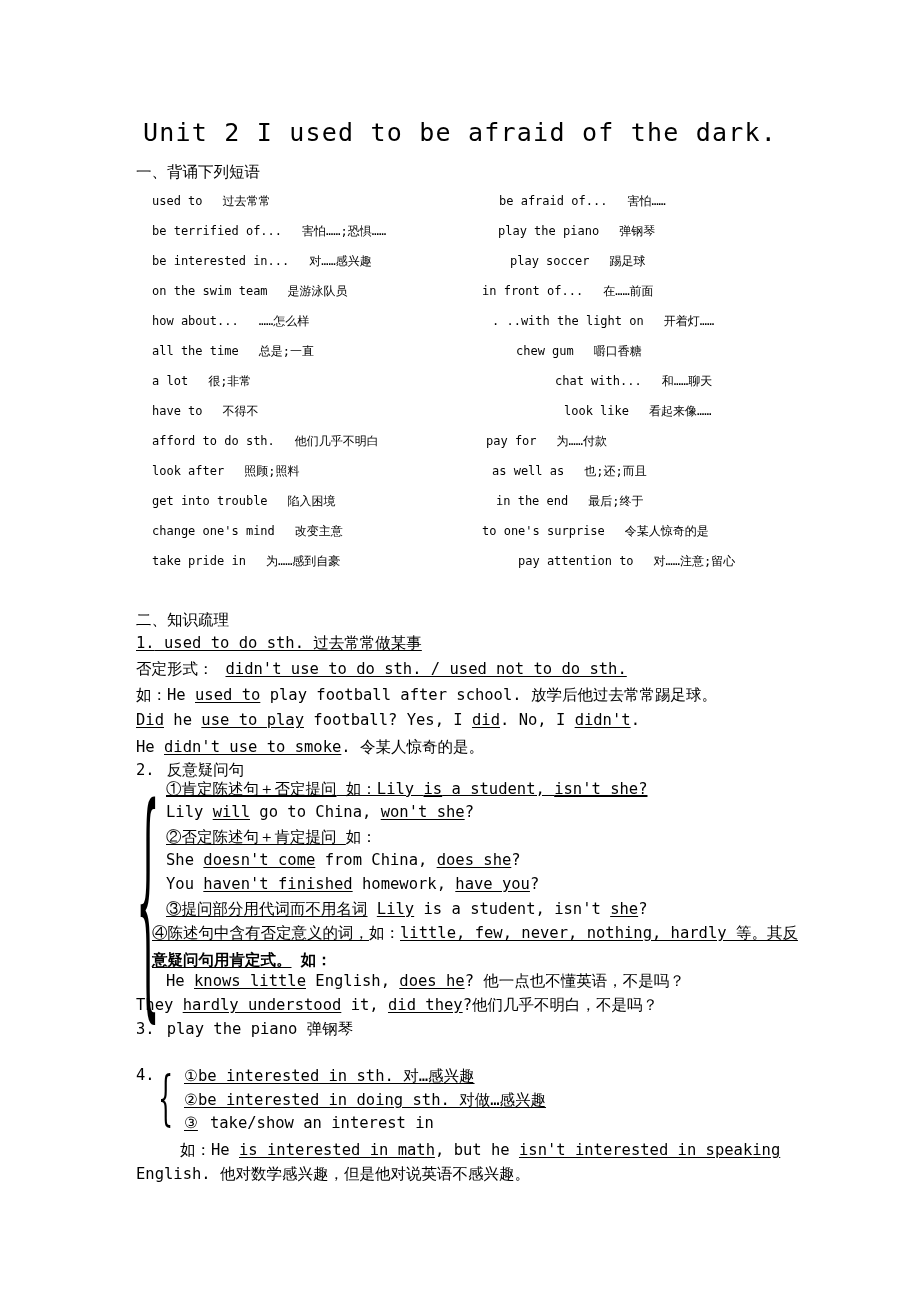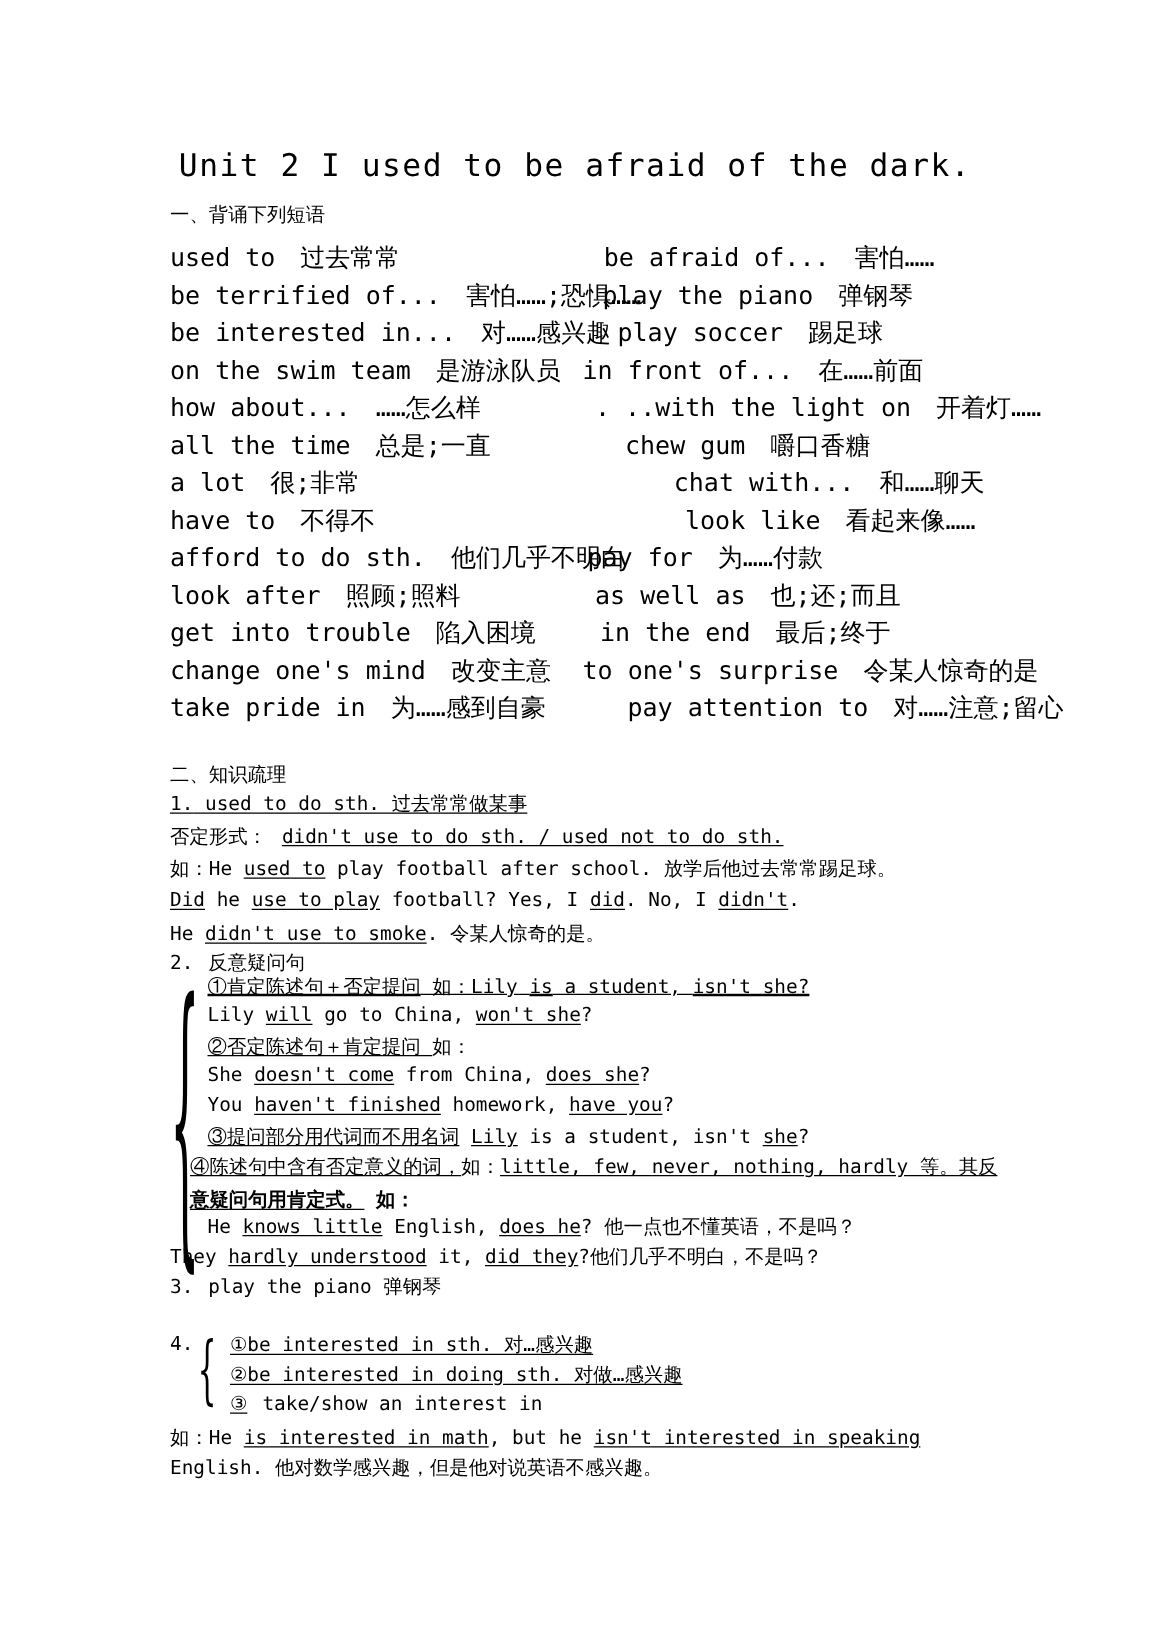--- a/index.html
+++ b/index.html
@@ -30,24 +30,24 @@
     white-space: nowrap;
   }
   .sec-head {
     position: absolute;
     font-size: 15.5px;
     white-space: nowrap;
   }
   
   .vrow {
     position: absolute;
-    left: 136px;
+    left: 152px;
     width: 760px;
     height: 30px;
-    font-size: 20px;
+    font-size: 12px;
     white-space: nowrap;
   }
   .vleft {
     position: absolute;
     left: 0; top: 0;
     white-space: nowrap;
   }
   .vright {
     position: absolute;
     top: 0;
@@ -236,19 +236,19 @@
   </div>
 
   <div class="line" style="left:184px; top:1090px;">
     <span class="u">②be interested in doing sth. 对做…感兴趣</span>
   </div>
 
   <div class="line" style="left:184px; top:1114px;">
     <span class="u">③</span><span class="gap-s"></span><span>take/show an interest in</span>
   </div>
 
-  <div class="line" style="top:1140px;">
+  <div class="line" style="top:1140px;margin-left:44px;">
     <span>如：He </span><span class="u">is interested in math</span><span>, but he </span><span class="u">isn't interested in speaking</span>
   </div>
 
   <div class="line" style="top:1164px;">English. 他对数学感兴趣，但是他对说英语不感兴趣。</div>
 
 </div>
 
 </body></html>

